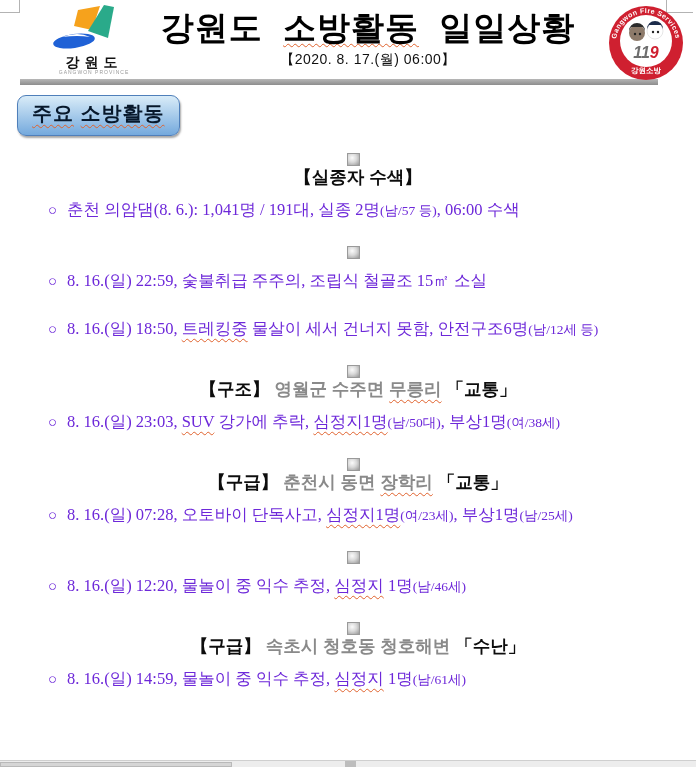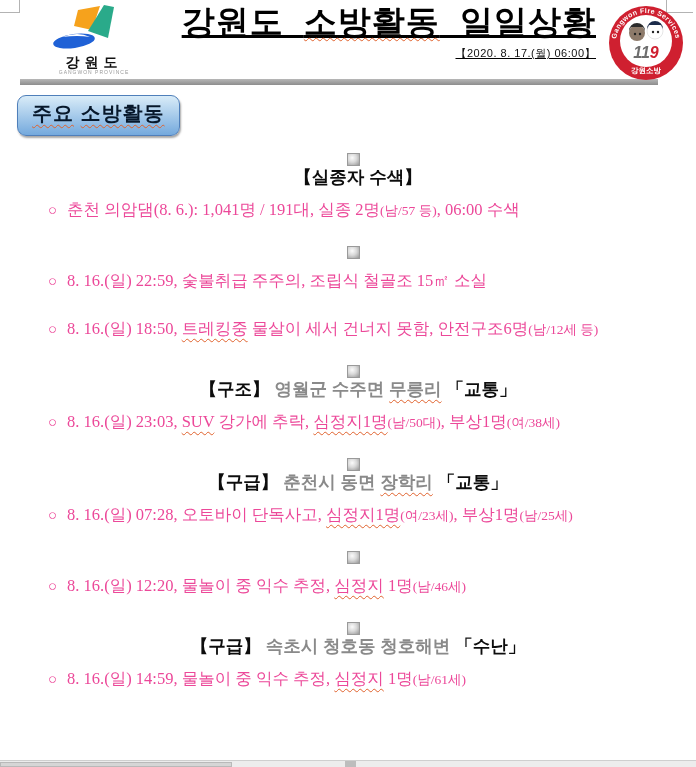--- a/index.html
+++ b/index.html
@@ -14,26 +14,26 @@
   }
   
   .corner{position:absolute;background:#fff;border:1px solid #b3b3b3;}
   .corner.tl{left:0;top:0;width:20px;height:13px;border-left:none;border-top:none;}
   .corner.tr{right:3px;top:0;width:27px;height:13px;border-right:none;border-top:none;}
   
   .header{position:relative;height:79px;}
   .logo{position:absolute;left:44px;top:4px;width:100px;text-align:center;}
   .logo .logo-name{font-size:14px;font-weight:bold;color:#111;letter-spacing:5px;line-height:13px;}
   .logo .logo-sub{font-size:5px;color:#999;letter-spacing:1px;line-height:6px;}
-  .title-wrap{margin:0 100px 0 140px;text-align:right;padding-top:2px;text-decoration:underline;}
+  .title-wrap{margin:0 100px 0 140px;text-align:center;padding-top:8px;}
   .page-title{
     font-size:33px;font-weight:bold;color:#000;letter-spacing:1px;word-spacing:10px;
     line-height:40px;white-space:nowrap;
   }
-  .page-date{font-size:11px;color:#111;letter-spacing:0.5px;line-height:22px;}
+  .page-date{font-size:14px;color:#111;letter-spacing:0.5px;line-height:22px;}
   .emblem{position:absolute;right:12px;top:5px;}
   
   .rule{margin-left:20px;width:638px;height:6px;background:linear-gradient(#b7b7b7,#8d8d8d);}
   
   .badge{
     display:inline-block;margin:10px 0 0 17px;padding:4px 14px 8px 14px;
     background:linear-gradient(var(--badge-top),var(--badge-bot));
     border:1px solid var(--badge-border);border-radius:9px;
     box-shadow:1px 2px 2px rgba(0,0,0,0.35);
     font-size:20px;font-weight:bold;color:#07182b;letter-spacing:1px;
@@ -44,21 +44,21 @@
   .item-header{display:flex;align-items:center;line-height:22px;margin-bottom:10px;flex-direction:column;}
   .sq{
     width:13px;height:13px;margin-right:9px;flex:0 0 13px;
     background:radial-gradient(circle at 38% 35%, #fbfbfb 0%, #d9d9d9 45%, #969696 100%);
     border:1px solid #9a9a9a;
   }
   .htext{font-size:17.5px;font-weight:bold;white-space:nowrap;}
   .htext .cat{color:#0d0d0d;}
   .htext .loc{color:var(--loc-gray);}
   .item-detail{
-    padding-left:28px;font-family:"Liberation Serif", serif;font-size:16.5px;color:#ec4899;
+    padding-left:28px;font-family:"Liberation Serif", serif;font-size:16.5px;color:#6d28d9;
     line-height:23px;white-space:nowrap;
   }
   .circ{margin-right:10px;font-size:15px;}
   .dtext .small{font-size:13.5px;}
   .wavy{
     text-decoration-line:underline;text-decoration-style:wavy;
     text-decoration-color:var(--wavy);text-decoration-thickness:1px;
     text-underline-offset:4px;text-decoration-skip-ink:none;
   }
   

